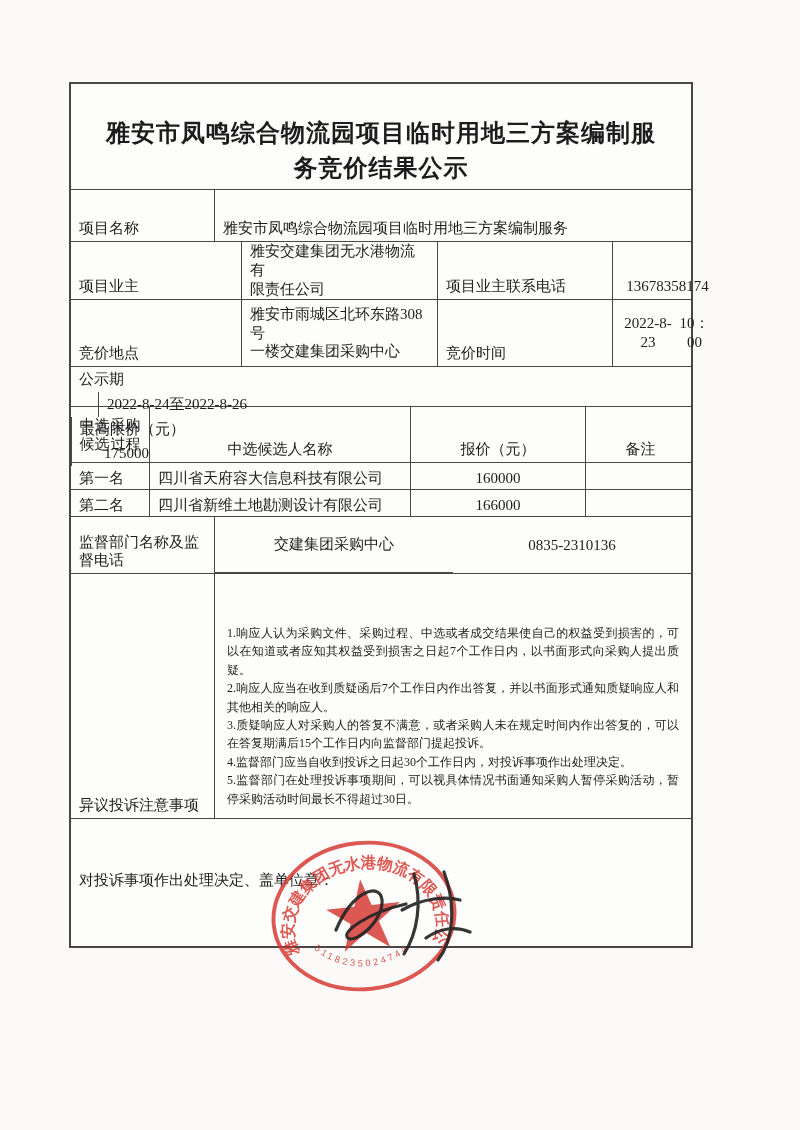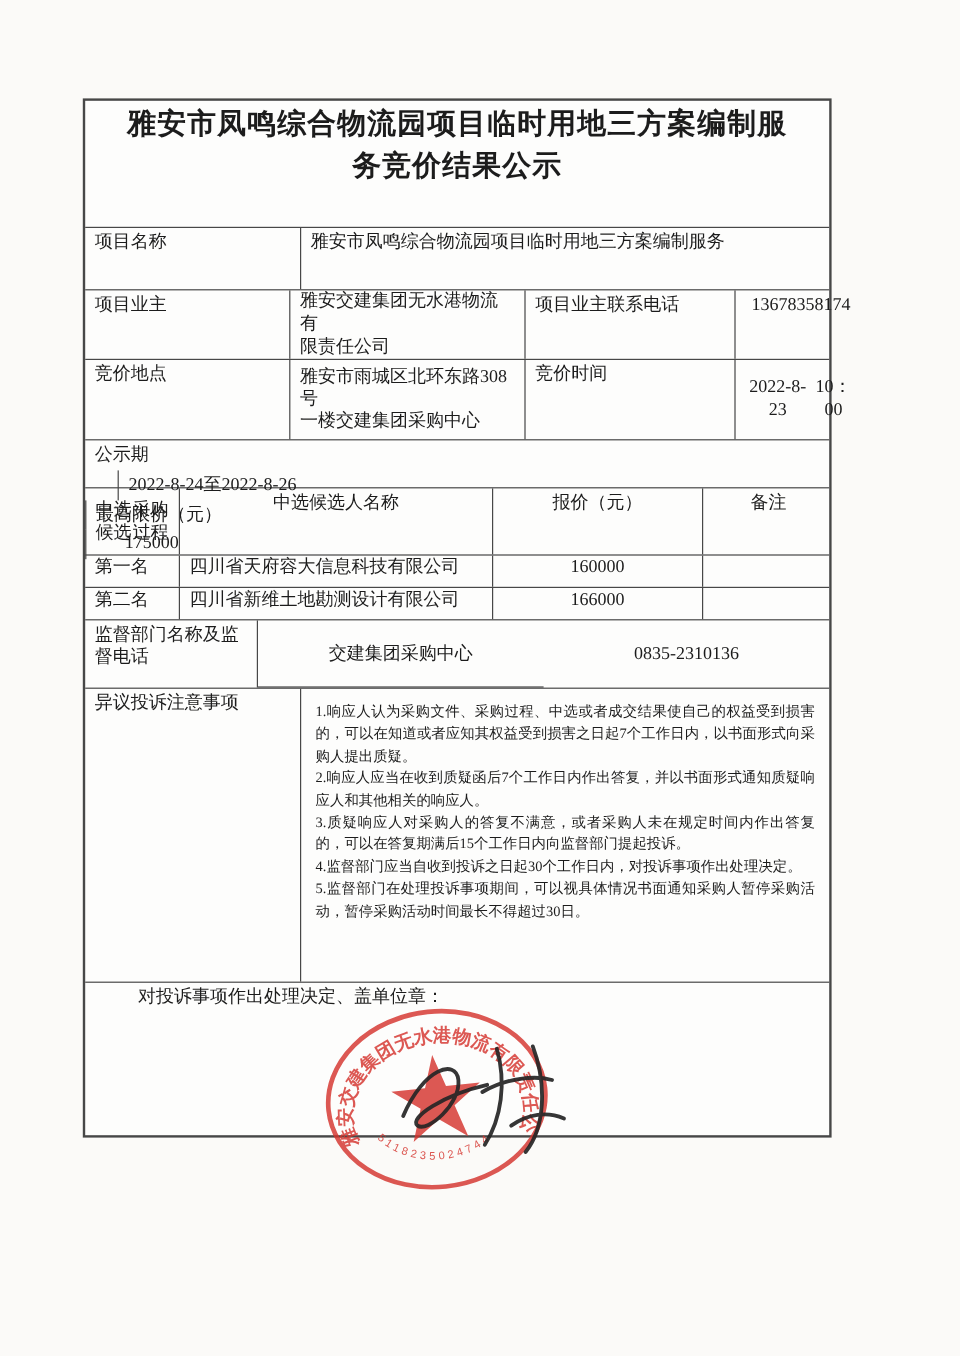--- a/index.html
+++ b/index.html
@@ -18,29 +18,29 @@
   }
   .sheet{position:absolute;inset:0;}
   .doc-table{
     position:absolute;left:69px;top:82px;width:624px;height:866px;
     border:2px solid var(--line);
     background:#fdfdfc;
     display:flex;flex-direction:column;
   }
   .row{display:flex;border-bottom:1px solid var(--line);flex:0 0 auto;}
   .row:last-child{border-bottom:none;}
-  .cell{display:flex;align-items:flex-start;padding:3px 8px;font-size:15px;line-height:1.25;}
+  .cell{display:flex;align-items:flex-end;padding:3px 8px;font-size:15px;line-height:1.25;}
   .cell + .cell{border-left:1px solid var(--line);}
   .wA{width:143px;flex:none;}
   .wB{width:196px;flex:none;margin-left:27px;}
   .wC{width:175px;flex:none;}
   .wD{width:110px;flex:none;}
   .wR{width:78px;flex:none;}
   .wN{width:261px;flex:none;}
-  .grow{flex:1;margin-left:36px;}
+  .grow{flex:1;}
   .center{justify-content:center;text-align:center;}
   .colblock{flex-direction:column;justify-content:center;align-items:flex-start;}
   .colcenter{flex-direction:row;justify-content:center;align-items:center;text-align:center;}
 
   .r-title{height:106px;}
   .r-title .cell{flex:1;justify-content:center;}
   .title-text{
     width:100%;text-align:center;
     font-family:"Liberation Sans","DejaVu Sans",sans-serif;
     font-weight:bold;font-size:24px;line-height:1.45;letter-spacing:1px;

